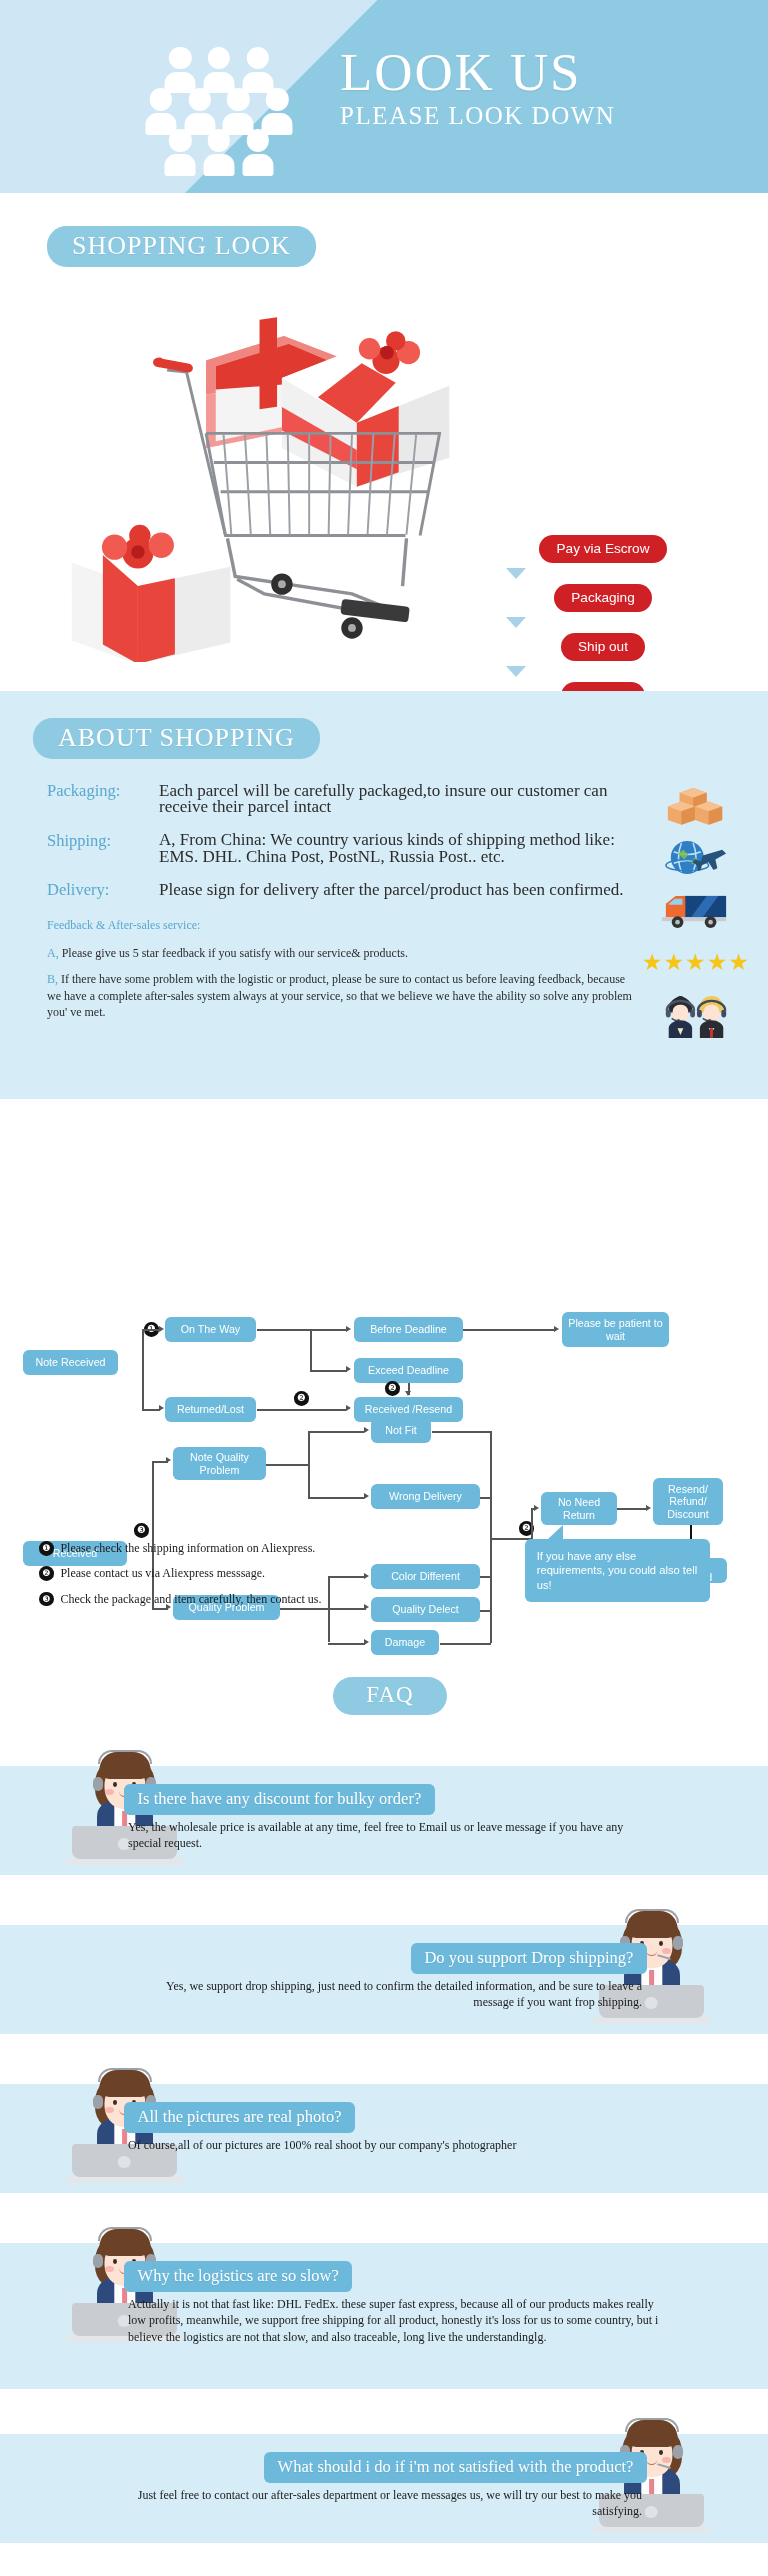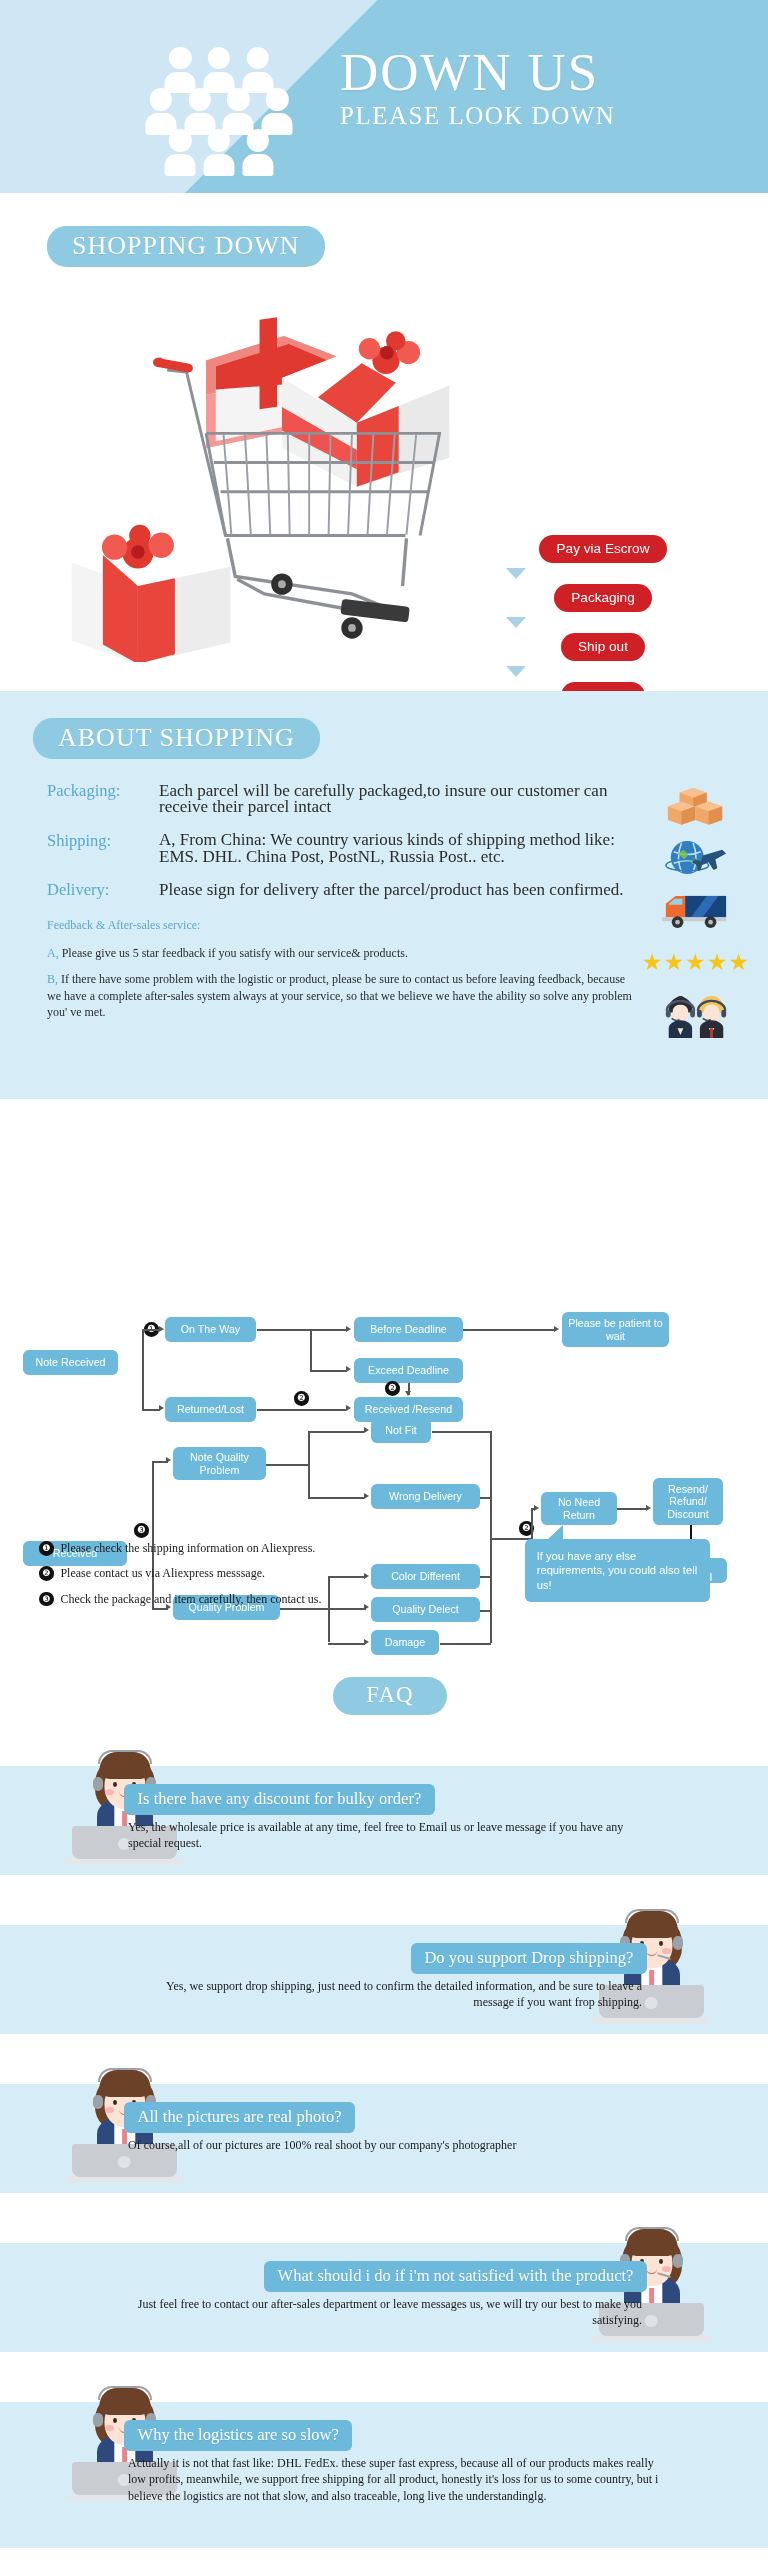--- a/index.html
+++ b/index.html
@@ -465,27 +465,27 @@
             <div class="head"></div>
             <div class="body"></div>
           </div>
         <div class="pp">
             <div class="head"></div>
             <div class="body"></div>
           </div>
       </div>
     </div>
     <div class="banner-text">
-      <div class="banner-title">DOWN US</div>
+      <div class="banner-title">LOOK US</div>
       <div class="banner-sub">PLEASE LOOK DOWN</div>
     </div>
   </div>
 
   <div class="sec-guide">
-    <span class="pill">SHOPPING DOWN</span>
+    <span class="pill">SHOPPING LOOK</span>
 
     <div class="cart-wrap">
       <svg viewBox="0 0 450 370" width="438" height="360">
 
         <g>
           <polygon points="150,60 230,35 300,62 300,120 150,150" fill="#f2f2f2"></polygon>
           <polygon points="150,60 230,35 300,62 300,75 150,95" fill="#e8453c"></polygon>
           <polygon points="150,95 300,75 300,120 150,150" fill="#ef5350" opacity=".9"></polygon>
           <rect x="150" y="60" width="150" height="90" fill="none"></rect>
           <polygon points="150,60 230,35 300,62 300,120 150,150" fill="#ffffff" opacity=".35"></polygon>
@@ -873,20 +873,47 @@
           <div class="av-hs-ear l"></div>
             <div class="av-hs-ear r"></div>
           <div class="av-mic"></div>
           <div class="av-laptop"></div>
         </div>
         <div class="qpill">All the pictures are real photo?</div>
         <div class="atxt">Of course,all of our pictures are 100% real shoot by our company's photographer</div>
       </div>
     </div>
 
+    <div class="faq-item faq-left" style="height:191px;">
+      <div class="faq-band" style="height:146px;"></div>
+      <div class="faq-inner" style="height:191px;">
+        <div class="avatar">
+          <div class="av-base"></div>
+          <div class="av-hair-back" style="background:#6b4228"></div>
+          <div class="av-body" style="background:#2e4a7d"></div>
+          <div class="av-shirt"></div>
+          <div class="av-tie" style="background:#e8848e"></div>
+          <div class="av-face"></div>
+          <div class="av-fringe" style="background:#6b4228"></div>
+          <div class="av-eye l"></div>
+            <div class="av-eye r"></div>
+          <div class="av-cheek l"></div>
+            <div class="av-cheek r"></div>
+          <div class="av-mouth"></div>
+          <div class="av-hs-band"></div>
+          <div class="av-hs-ear l"></div>
+            <div class="av-hs-ear r"></div>
+          <div class="av-mic"></div>
+          <div class="av-laptop"></div>
+        </div>
+        <div class="qpill">Why the logistics are so slow?</div>
+        <div class="atxt" style="width:545px;">Actually it is not that fast like: DHL FedEx. these super fast express, because all of our products makes really low profits, meanwhile, we support free shipping for all product, honestly it's loss for us to some country, but i believe the logistics are not that slow, and also traceable, long live the understandinglg.</div>
+      </div>
+    </div>
+
     <div class="faq-item faq-right">
       <div class="faq-band"></div>
       <div class="faq-inner">
         <div class="avatar">
           <div class="av-base"></div>
           <div class="av-hair-back" style="background:#6b4228"></div>
           <div class="av-body" style="background:#2e4a7d"></div>
           <div class="av-shirt"></div>
           <div class="av-tie" style="background:#e8848e"></div>
           <div class="av-face"></div>
@@ -899,43 +926,16 @@
           <div class="av-hs-band"></div>
           <div class="av-hs-ear l"></div>
             <div class="av-hs-ear r"></div>
           <div class="av-mic"></div>
           <div class="av-laptop"></div>
         </div>
         <div class="qpill">What should i do if i'm not satisfied with the product?</div>
         <div class="atxt">Just feel free to contact our after-sales department or leave messages us, we will try our best to make you satisfying.</div>
       </div>
     </div>
-
-    <div class="faq-item faq-left" style="height:191px;">
-      <div class="faq-band" style="height:146px;"></div>
-      <div class="faq-inner" style="height:191px;">
-        <div class="avatar">
-          <div class="av-base"></div>
-          <div class="av-hair-back" style="background:#6b4228"></div>
-          <div class="av-body" style="background:#2e4a7d"></div>
-          <div class="av-shirt"></div>
-          <div class="av-tie" style="background:#e8848e"></div>
-          <div class="av-face"></div>
-          <div class="av-fringe" style="background:#6b4228"></div>
-          <div class="av-eye l"></div>
-            <div class="av-eye r"></div>
-          <div class="av-cheek l"></div>
-            <div class="av-cheek r"></div>
-          <div class="av-mouth"></div>
-          <div class="av-hs-band"></div>
-          <div class="av-hs-ear l"></div>
-            <div class="av-hs-ear r"></div>
-          <div class="av-mic"></div>
-          <div class="av-laptop"></div>
-        </div>
-        <div class="qpill">Why the logistics are so slow?</div>
-        <div class="atxt" style="width:545px;">Actually it is not that fast like: DHL FedEx. these super fast express, because all of our products makes really low profits, meanwhile, we support free shipping for all product, honestly it's loss for us to some country, but i believe the logistics are not that slow, and also traceable, long live the understandinglg.</div>
-      </div>
-    </div>
   </div>
 
 </div>
 
 
 </body></html>

